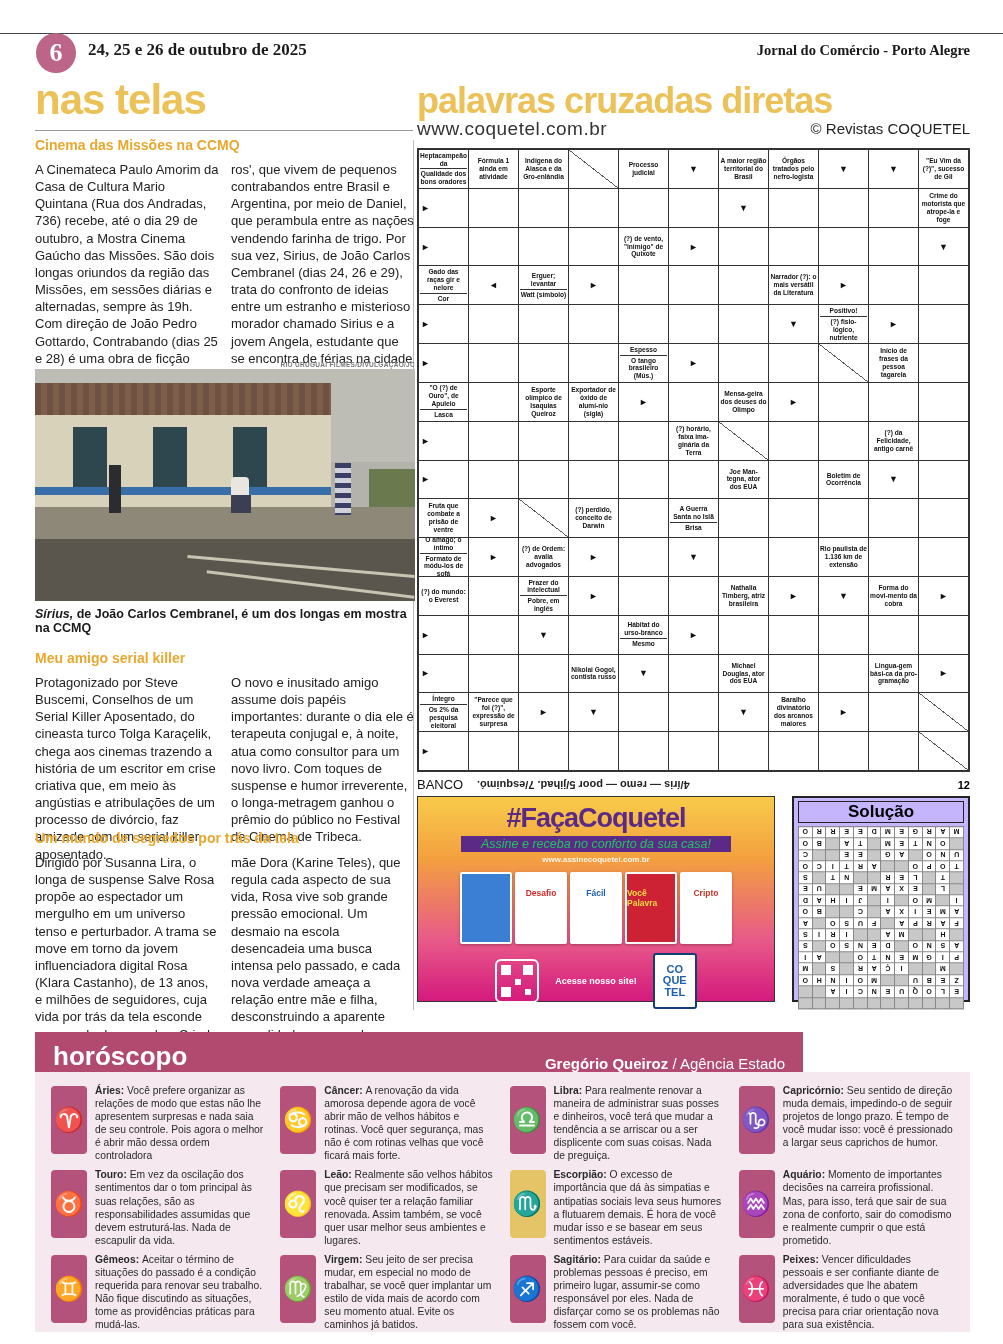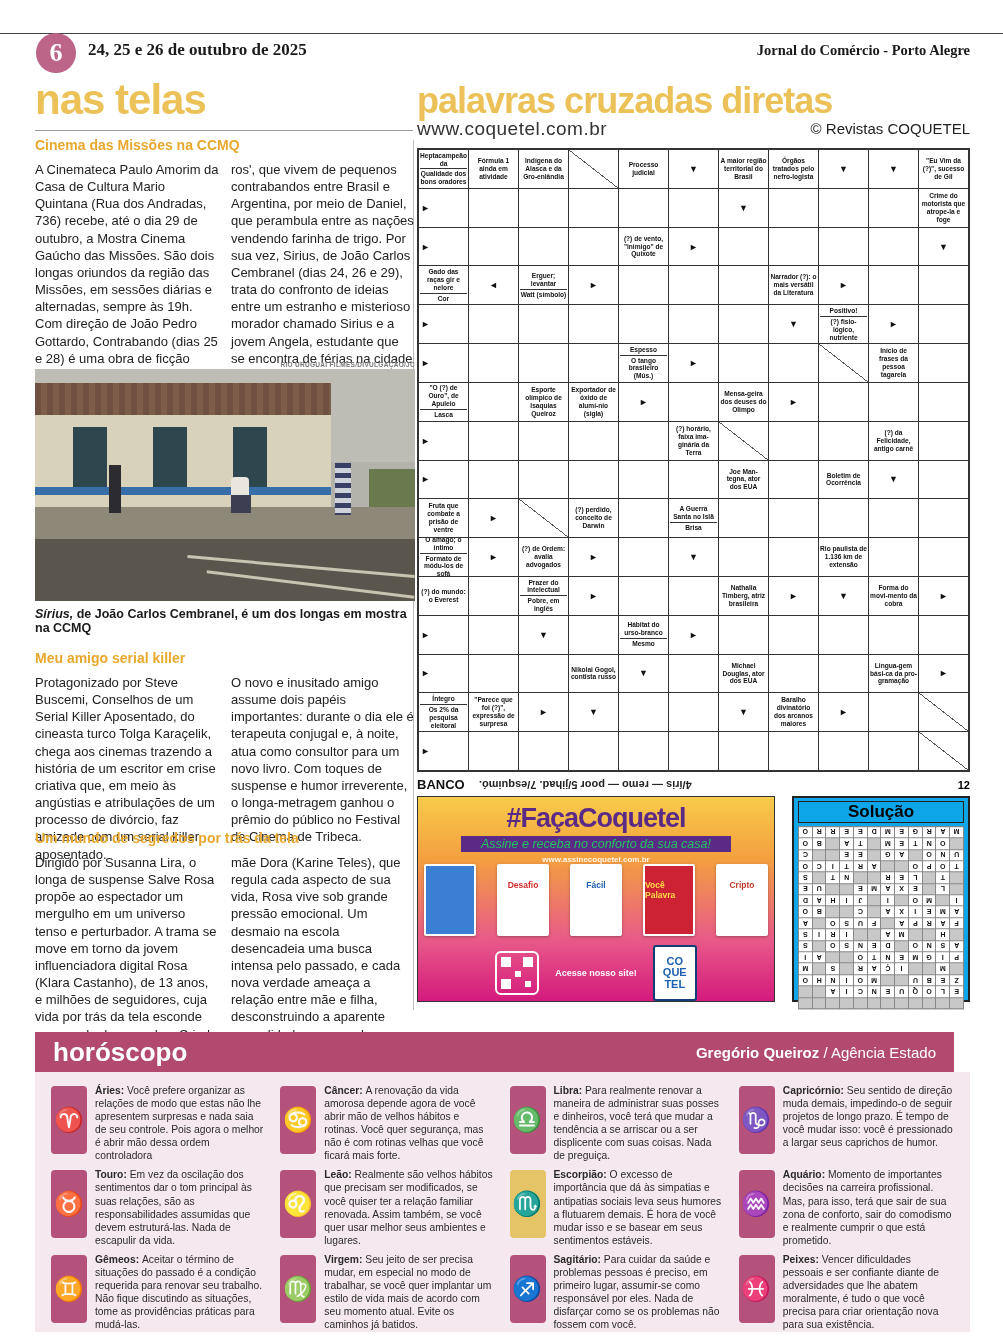--- a/index.html
+++ b/index.html
@@ -46,54 +46,54 @@
         border:2px solid #333; background:#333; gap:1px; }
   .cw-cell { background:#fff; position:relative; overflow:hidden; }
   .cw-clue { display:flex; flex-direction:column; align-items:center; justify-content:center;
              font-size:6.6px; font-weight:bold; text-align:center; line-height:1.2; padding:1px; color:#111;}
   .cw-clue .t2 { border-top:1px solid #333; width:100%; padding-top:1px; margin-top:1px; }
   .cw-arrow { display:flex; align-items:center; justify-content:center; font-size:9px; color:#111; }
   .cw-arrow.start { justify-content:flex-start; padding-left:2px; }
   .cw-diag { background:linear-gradient(to top right,#fff 49.3%,#555 49.3%,#555 50.7%,#fff 50.7%); }
 
   .banco { position:absolute; left:417px; top:777px; width:553px; display:flex; align-items:center; font-size:13px; }
-  .banco b { font-weight:700; color:#111; margin-right:14px; }
+  .banco b { font-weight:400; color:#111; margin-right:14px; }
   .banco .flip { display:inline-block; transform:rotate(180deg); font-size:11px; font-weight:bold; color:#222;}
   .banco .num { margin-left:auto; font-weight:bold; font-size:11px; }
 
   
   .ad { position:absolute; left:417px; top:796px; width:358px; height:206px; border:1px solid #333;
         background:linear-gradient(180deg,#f8cb4a 0%,#f3a03f 30%,#e85a89 70%,#d41a7d 100%);
         display:flex; flex-direction:column; align-items:center; }
   .ad-title { margin-top:6px; font-size:27px; font-weight:700; color:#5b2a86; letter-spacing:-1px;}
   .ad-strip { background:#5b2a86; color:#22c55e; font-size:12.5px; padding:1px 20px; margin-top:2px;font-style:italic; }
   .ad-url { color:#fff; font-size:8px; margin-top:3px; font-weight:bold; opacity:.9;}
-  .ad-covers { display:flex; gap:21px; align-items:center;}
+  .ad-covers { display:flex; gap:3px; margin-top:8px; align-items:center;}
   .ad-cover { width:52px; height:72px; border:2px solid #fff; border-radius:2px; display:flex; align-items:flex-start; justify-content:center;
               font-size:8.5px; font-weight:800; padding-top:14px; box-shadow:0 1px 3px rgba(0,0,0,.3); }
   .ad-bottom { display:flex; align-items:center; gap:16px; margin-top:9px; }
   .ad-qr { width:44px; height:44px; border:2px solid #fff; border-radius:6px; position:relative; }
   .ad-qr i { position:absolute; background:#fff; }
   .ad-access { color:#fff; font-size:9px; font-weight:bold; text-align:center; line-height:1.2;}
   .ad-logo { width:44px; height:56px; background:#fff; border-radius:3px; display:flex; flex-direction:column;
              align-items:center; justify-content:center; font-weight:800; color:#1d5fb0; font-size:11px; line-height:1.05;
              border:2px solid #123e77;}
   .ad-social { color:#fff; font-size:7.5px; margin-top:5px; font-weight:bold;}
 
   
-  .sol { position:absolute; left:792px; top:796px; width:178px; height:206px; border:2px solid #222; background:#0ea5e9; padding:3px 4px;}
+  .sol { position:absolute; left:792px; top:796px; width:178px; height:206px; border:2px solid #222; background:#c4b5fd; padding:3px 4px;}
   .sol-title { text-align:center; font-size:17px; font-weight:bold; border:1.5px solid #222; padding:0 2px; margin-bottom:3px;}
   .sol-grid { display:grid; grid-template-columns:repeat(12,1fr); grid-auto-rows:10.4px; gap:1px;
               background:#888; border:1px solid #888; transform:rotate(180deg); }
   .sol-cell { background:#fff; font-size:7px; font-weight:bold; display:flex; align-items:center; justify-content:center; color:#111;}
   .sol-cell.sh { background:#c8c8c8; }
 
   
-  .horo-bar { position:absolute; left:35px; top:1032px; width:919px; height:40px; background:#b24a70;
-              display:flex; align-items:center; padding:0 18px; }
+  .horo-bar { position:absolute; left:35px; top:1032px; width:768px; height:40px; background:#b24a70;
+              display:flex; align-items:flex-end; padding:0 18px; }
   .horo-bar .t { color:#fff; font-size:26px; font-weight:800; }
   .horo-byline { margin-left:auto; color:#fff; font-size:15px; }
   .horo-byline b { font-weight:800; }
   .horo-panel { position:absolute; left:35px; top:1072px; width:935px; height:260px; background:#f5e9ef;
                 display:grid; grid-template-columns:repeat(4,1fr); grid-template-rows:repeat(3,1fr);
                 grid-auto-flow:column; gap:6px 14px; padding:12px 16px; }
   .horo-entry { display:flex; gap:8px; }
   .sign { flex:0 0 36px; height:68px; border-radius:4px; background:#b4527b; color:#fff;
           display:flex; align-items:center; justify-content:center; font-size:24px; margin-top:2px;}
   .horo-text { font-size:10.3px; line-height:1.27; color:#2a2a2a; }

